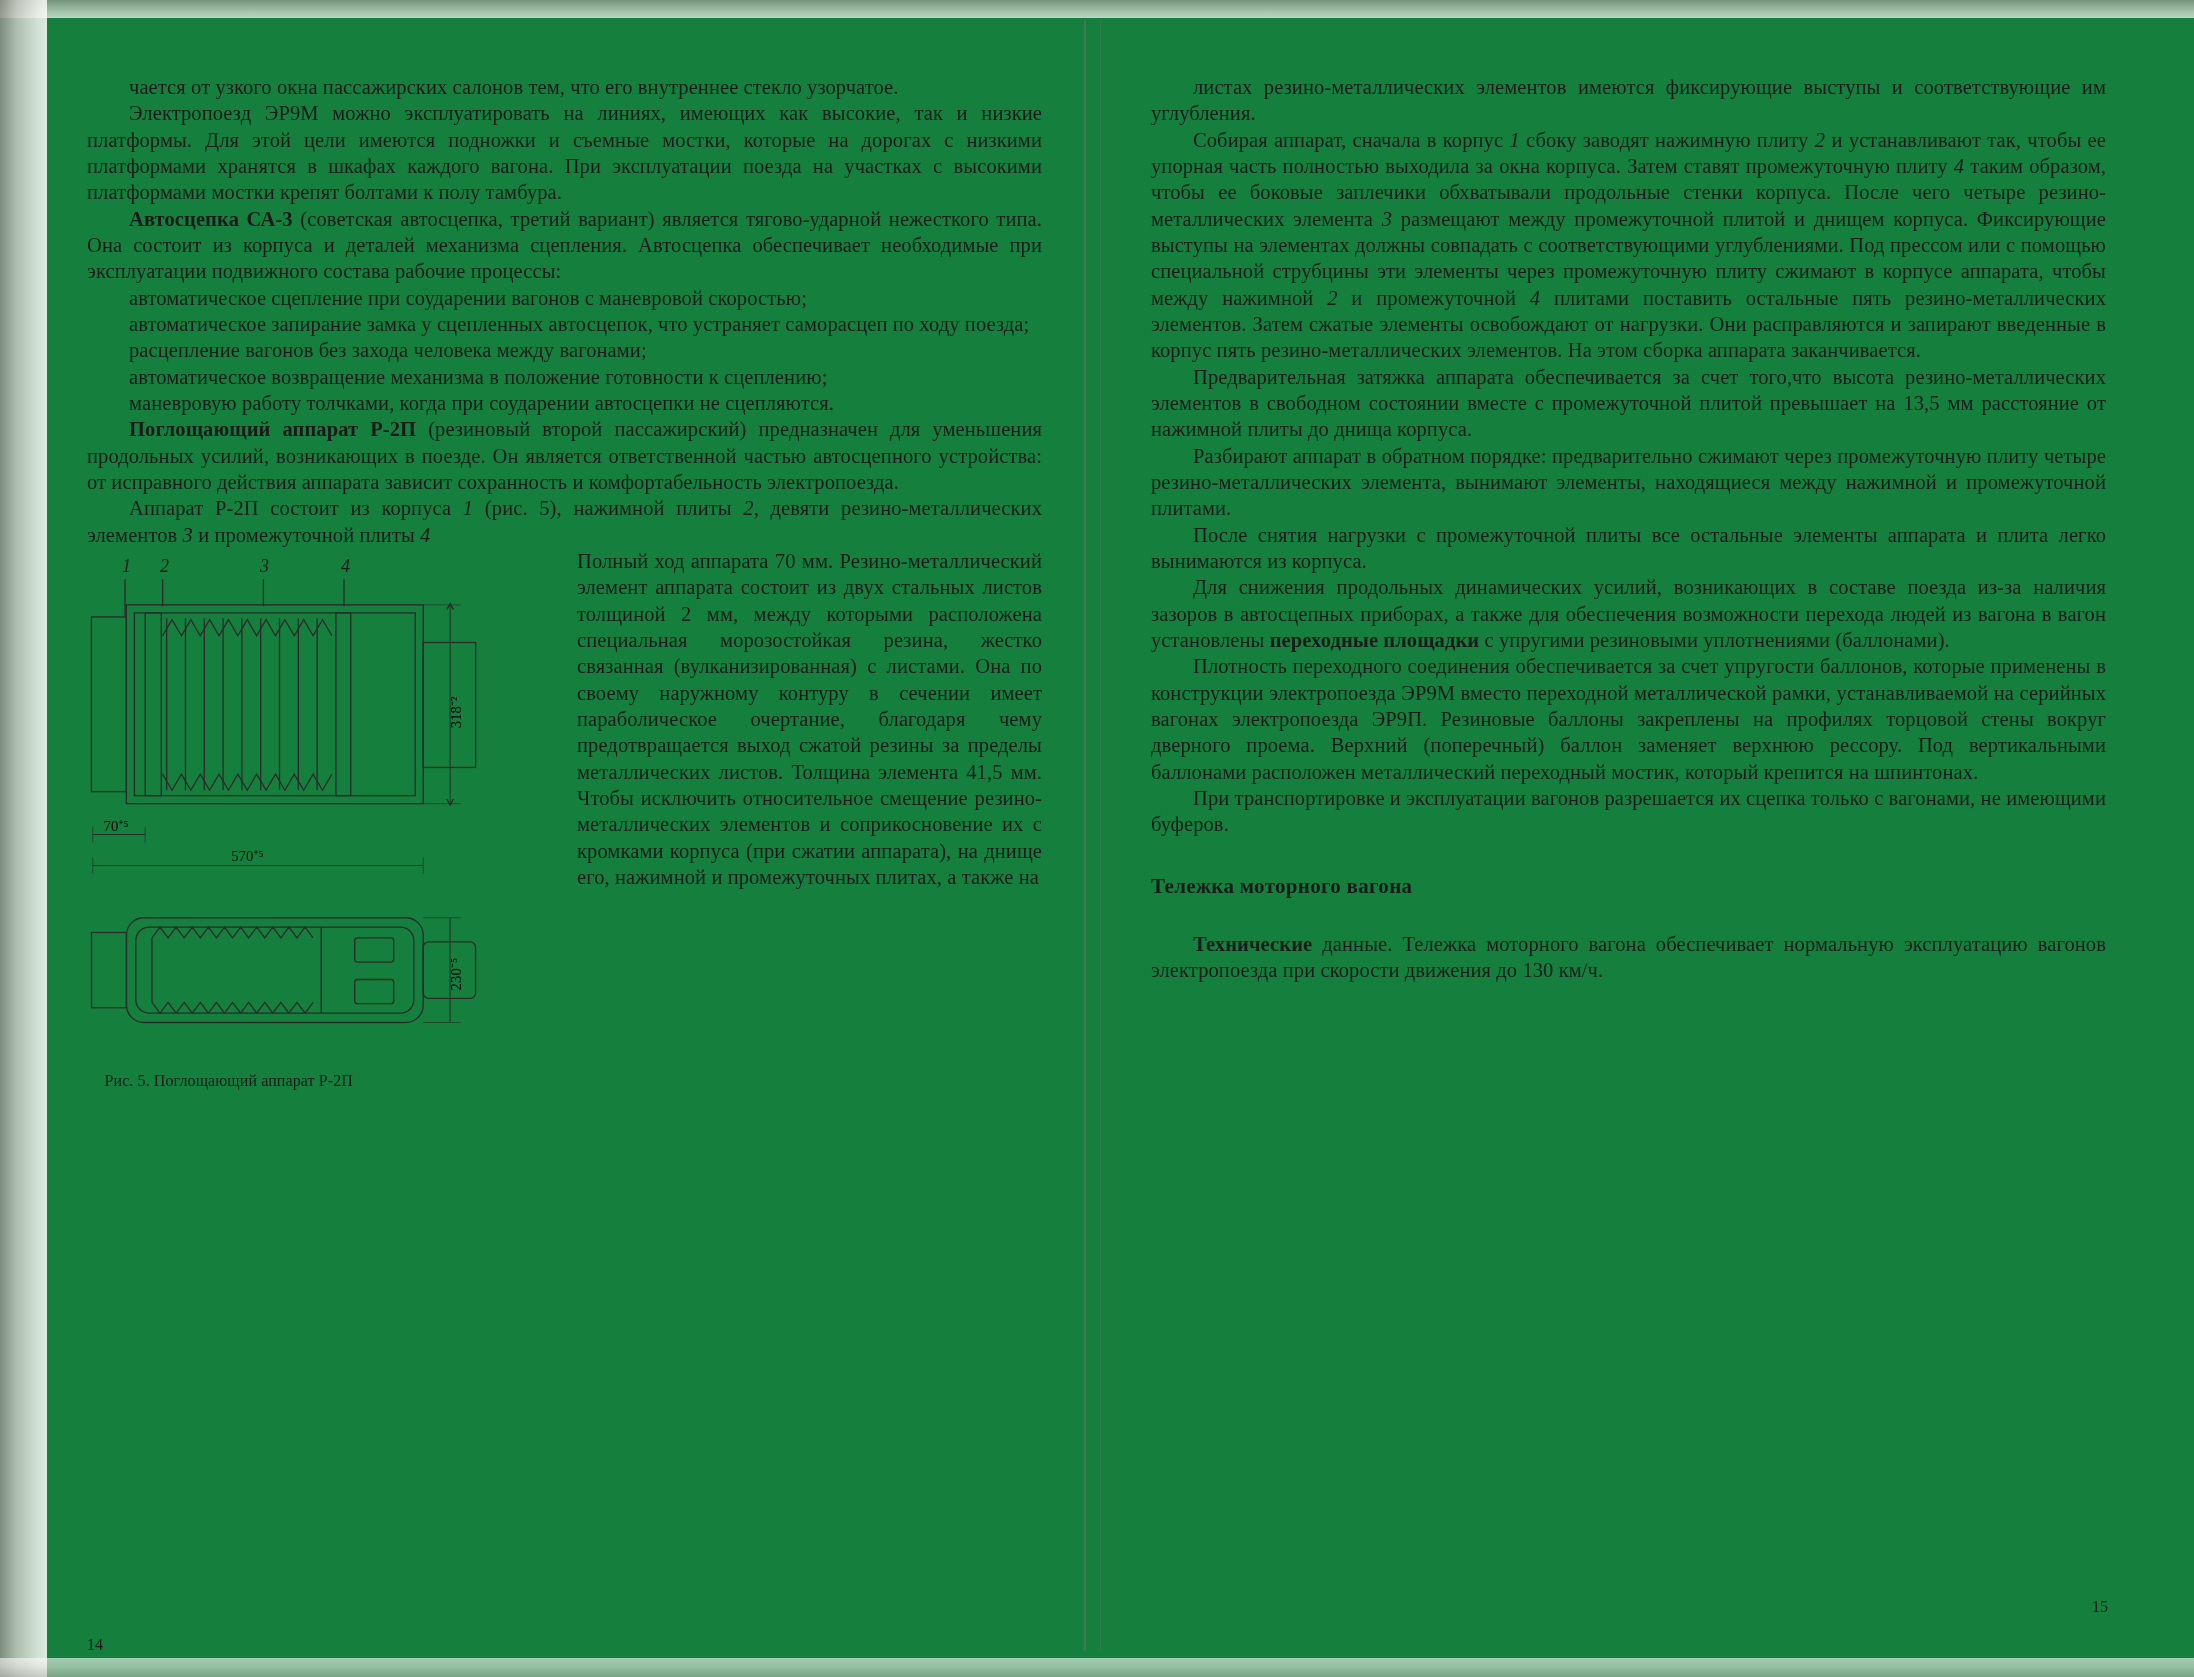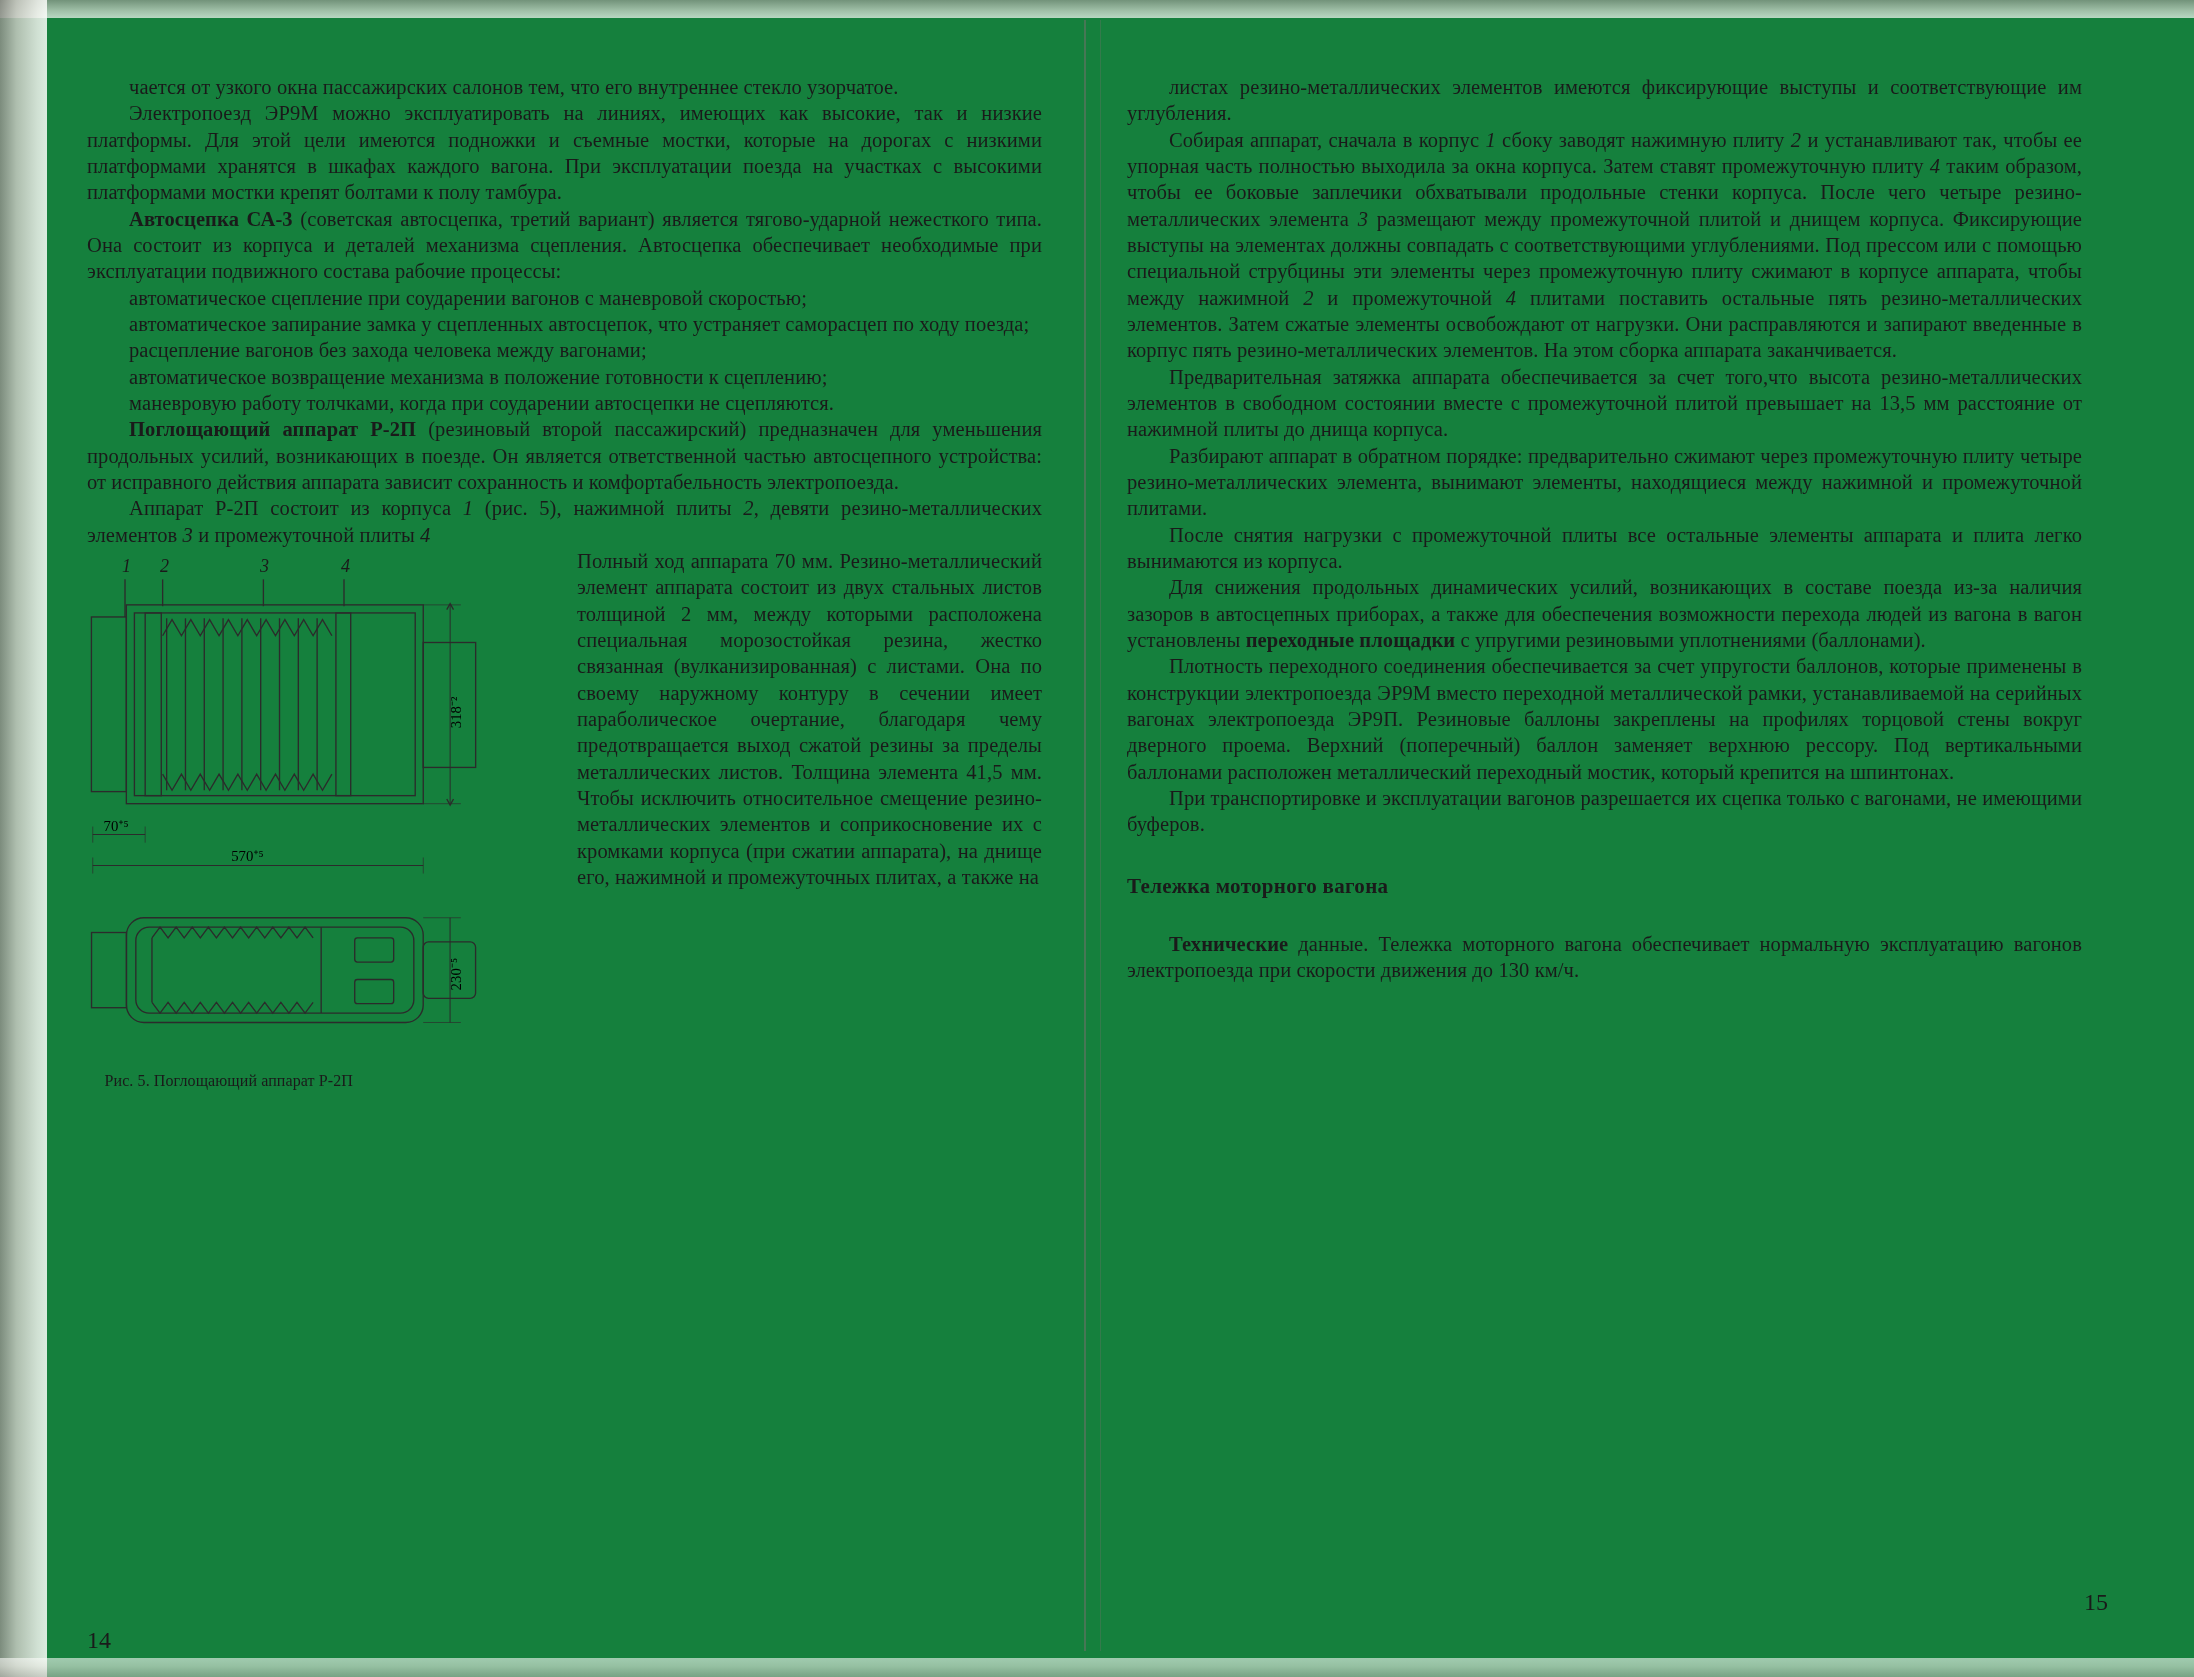--- a/index.html
+++ b/index.html
@@ -61,21 +61,21 @@
     position: absolute;
     top: 74px;
     width: 955px;
     font-size: 20.5px;
     line-height: 1.285;
     text-align: justify;
     text-justify: inter-word;
     letter-spacing: 0.1px;
   }
   .col.left { left: 87px; }
-  .col.right { left: 1127px; width: 955px; }
+  .col.right { left: 1151px; width: 955px; }
 
   p {
     margin: 0;
     text-indent: 42px;
   }
   p.noindent { text-indent: 0; }
 
   .b { font-weight: bold; }
   .i { font-style: italic; }
 
@@ -110,21 +110,21 @@
     font-style: italic;
   }
   .calloutrow span {
     position: absolute;
     top: 0;
   }
 
   
   .pagenum {
     position: absolute;
-    font-size: 24px;
+    font-size: 16px;
   }
   .pagenum.left { left: 87px; bottom: 24px; }
   .pagenum.right { right: 86px; bottom: 62px; }
 
   .section-head {
     font-weight: bold;
     font-size: 21px;
     margin: 35px 0 31px 0;
     text-indent: 0;
     letter-spacing: 0.3px;

